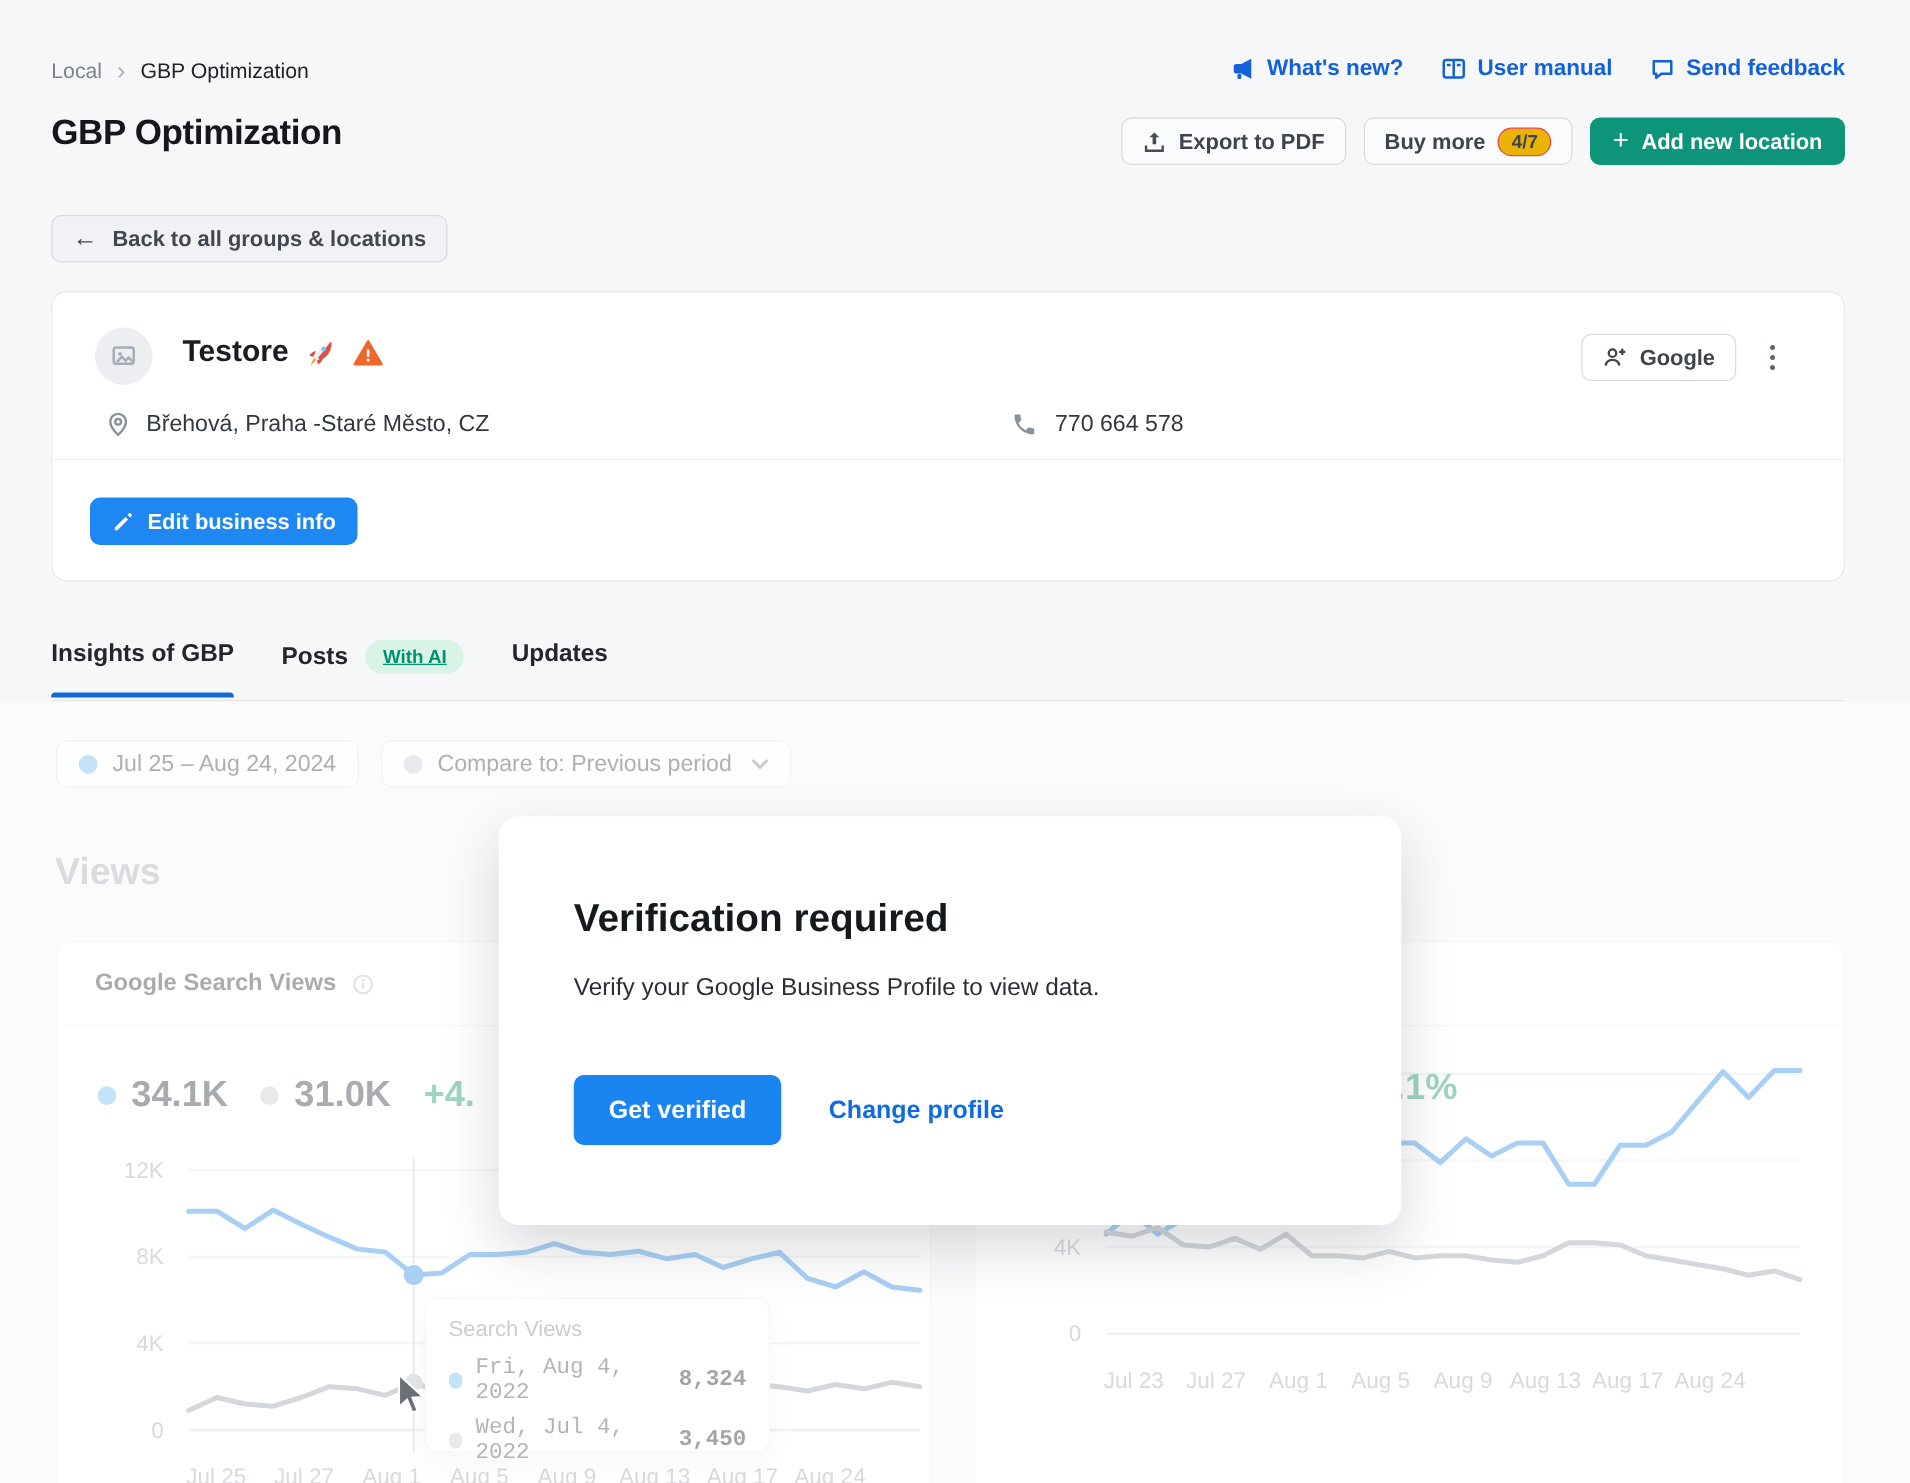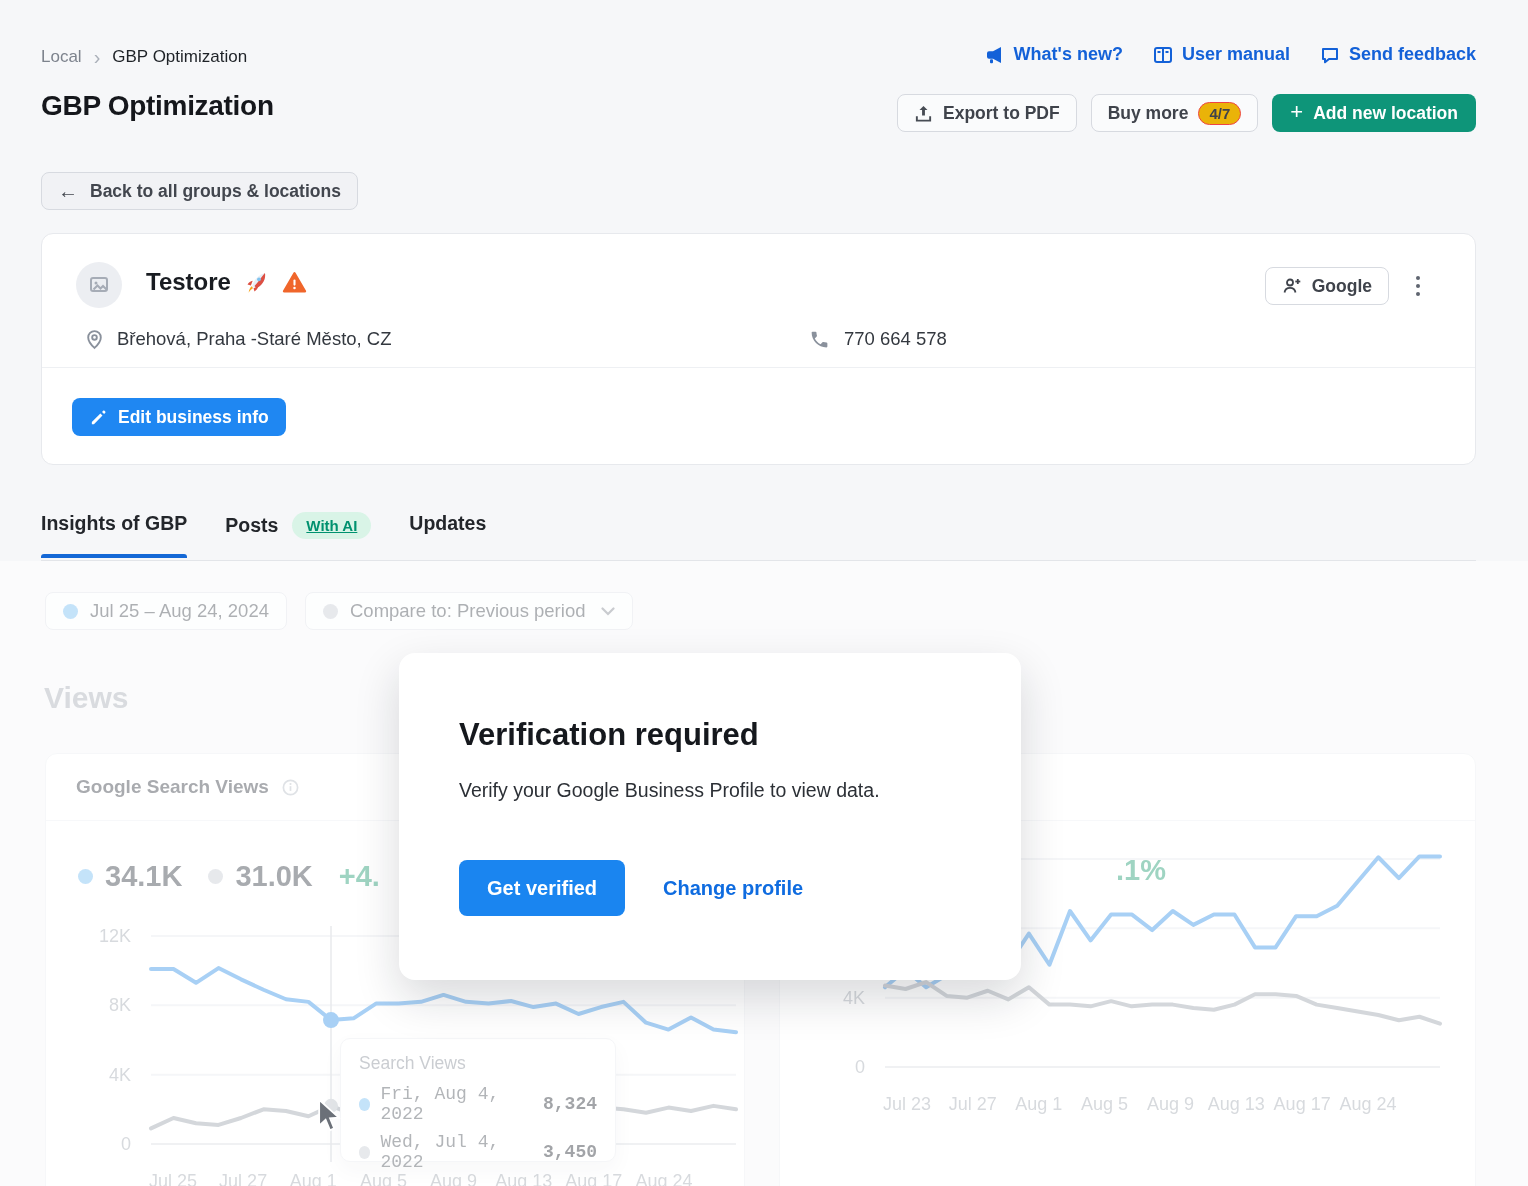--- a/index.html
+++ b/index.html
@@ -74,21 +74,21 @@
   .chart-host{margin-top:6px;}
 
   
   .tooltip{position:absolute;left:340px;top:477px;width:276px;height:124px;background:#fff;border:1px solid #e9ebef;border-radius:10px;box-shadow:0 8px 22px rgba(25,30,40,.07);z-index:2;box-sizing:border-box;padding:14px 18px;}
   .tooltip-title{font-size:17.5px;color:#8a909a;margin-bottom:10px;}
   .t-row{display:flex;align-items:center;gap:10px;font-size:18px;color:#555b63;margin-bottom:8px;font-family:Liberation Mono, monospace;}
   .t-row .dot{width:13px;height:13px;}
   .t-val{margin-left:auto;font-weight:800;color:#31363e;}
 
   
-  .modal{position:absolute;left:399px;top:633px;width:622px;height:327px;background:#fff;border-radius:16px;box-shadow:0 18px 45px rgba(20,25,35,.16);z-index:50;box-sizing:border-box;padding:64px 60px 0;}
+  .modal{position:absolute;left:399px;top:633px;width:722px;height:327px;background:#fff;border-radius:16px;box-shadow:0 18px 45px rgba(20,25,35,.16);z-index:50;box-sizing:border-box;padding:64px 60px 0;}
   .modal-title{font-size:31px;font-weight:800;color:#15181d;}
   .modal-body{margin-top:26px;font-size:19.5px;color:#2c3036;}
   .modal-actions{margin-top:58px;display:flex;align-items:center;gap:38px;}
   .btn-primary{height:56px;padding:0 28px;border:none;border-radius:8px;background:#1a85f0;color:#fff;font-size:20px;font-weight:700;cursor:pointer;}
   .link-secondary{font-size:20px;font-weight:700;color:#0f6ce0;cursor:pointer;}
 
   .cursor{position:absolute;left:316px;top:1078px;z-index:60;}
 </style>
 </head>
 <body>

